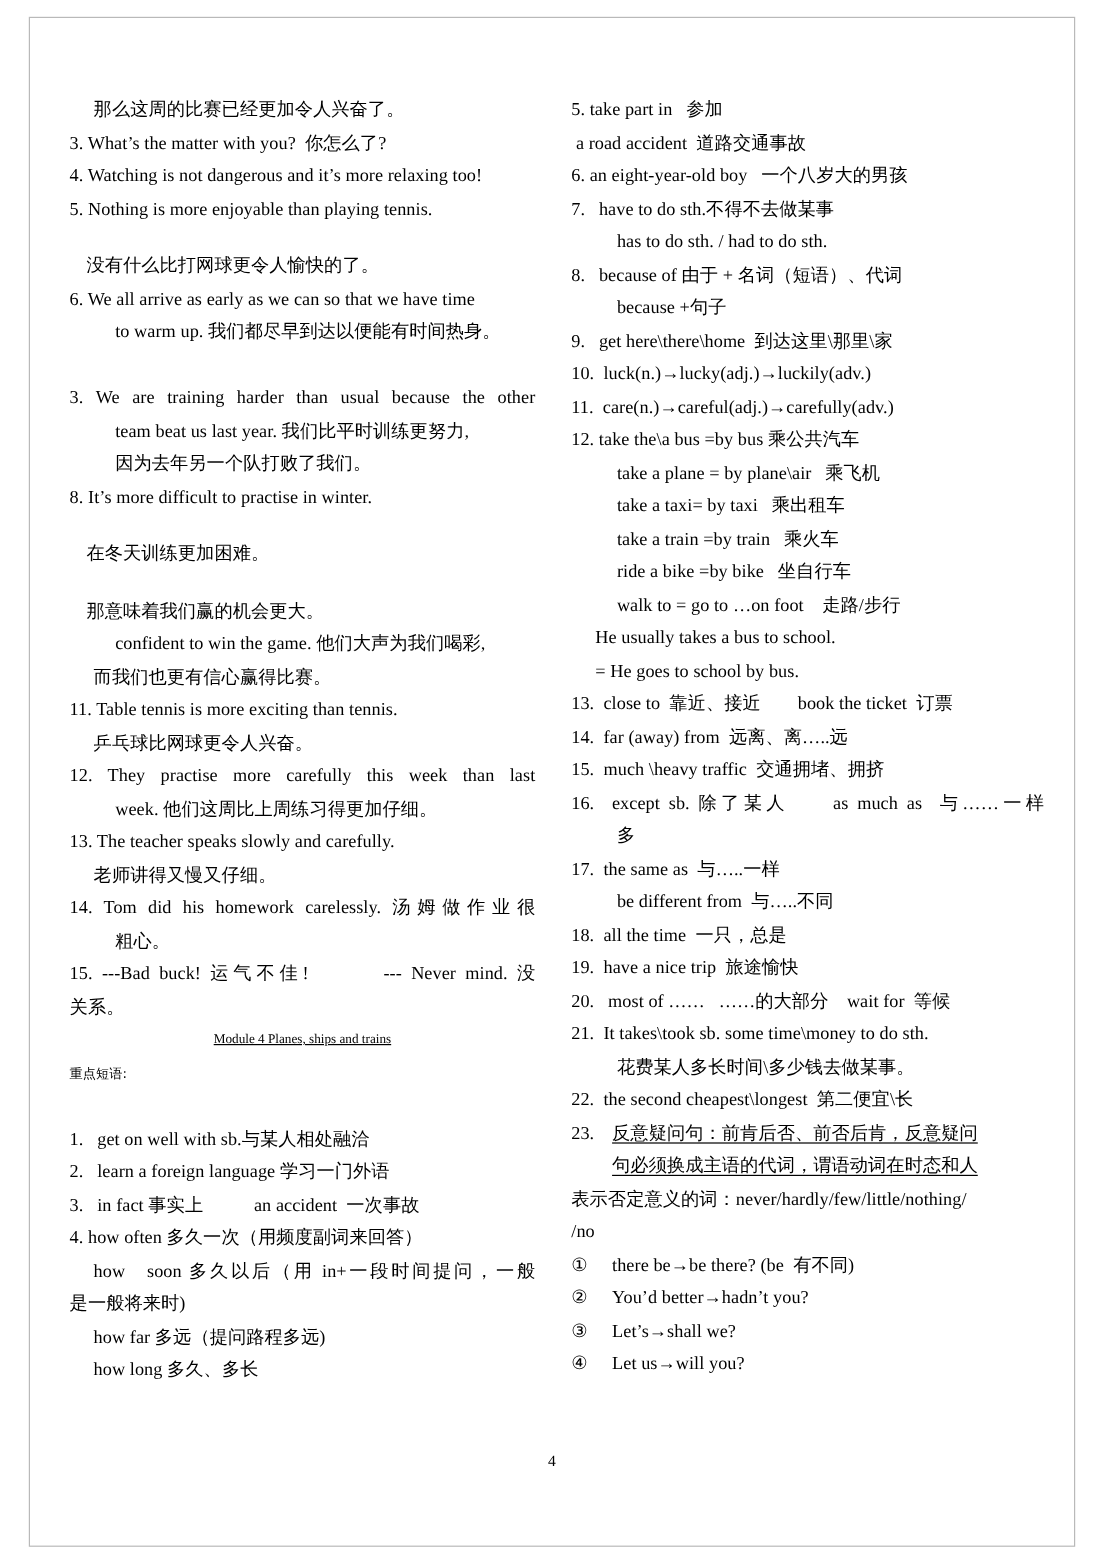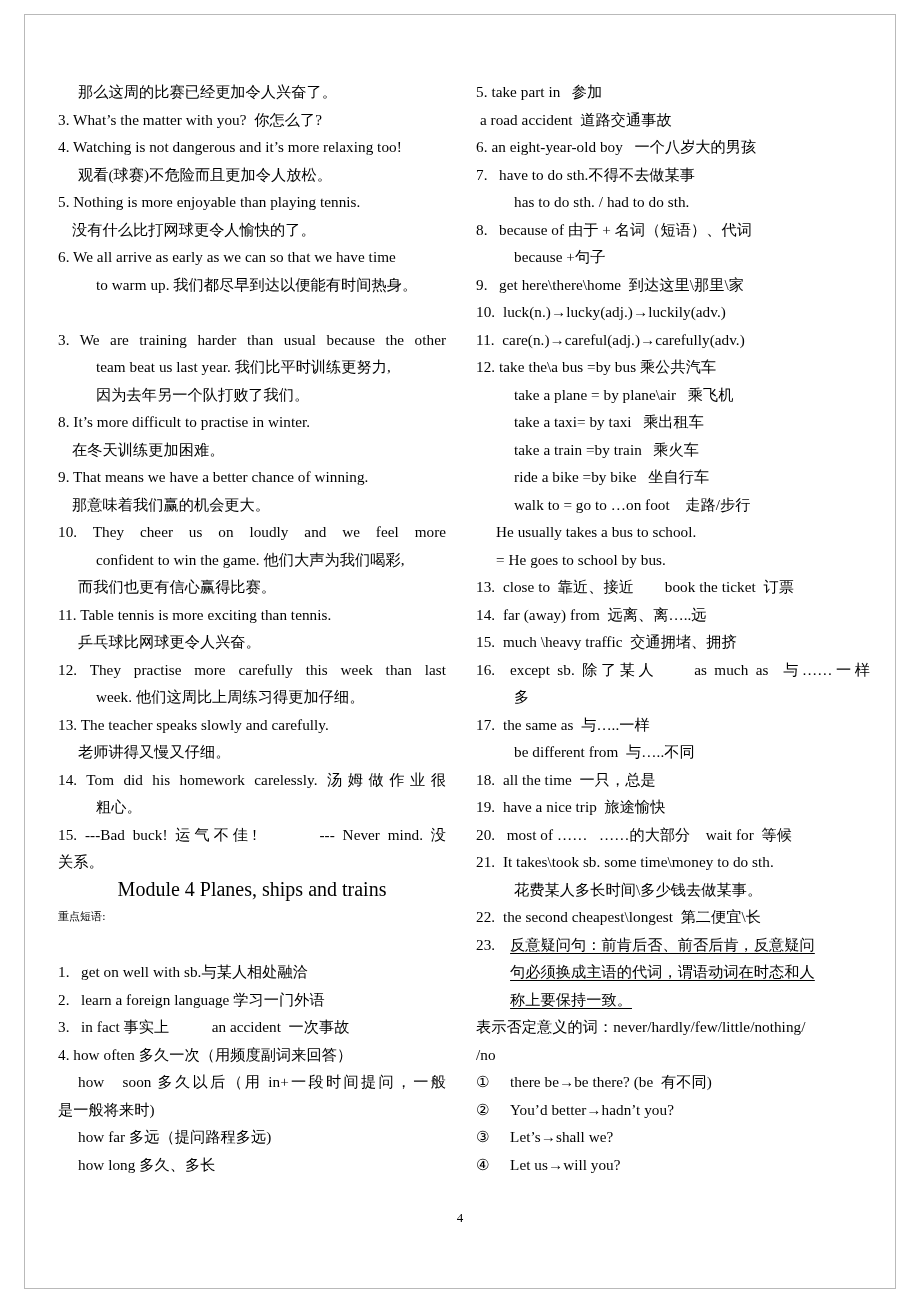--- a/index.html
+++ b/index.html
@@ -45,37 +45,38 @@
 
   
   .ln {
     font-size: 15.2px;
     line-height: 27.5px;
     white-space: pre-wrap;
     letter-spacing: 0.05px;
   }
   .ln.idt1  { padding-left: 20px; }
   .ln.idt2  { padding-left: 38px; }
-  .ln.idt3  { padding-left: 14px; }
+  .ln.idt3  { padding-left: 14px; margin-top: 20px; }
   .ln.just  { text-align: justify; text-align-last: justify; }
   .ln.uline { text-decoration: underline; text-underline-offset: 2.5px; }
   .ln.gap   { height: 27.5px; }
   .pagenum {
     position: absolute;
     left: 0;
     top: 1210px;
     width: 920px;
     text-align: center;
     font-size: 13px;
     font-family: "Liberation Serif", "DejaVu Serif", serif;
   }
   .headline {
-    font-size: 20px;
+    font-size: 11px;
     line-height: 27.5px;
     text-align: center;
+    text-decoration: underline;
   }
   .sect {
     font-size: 11px;
     line-height: 27.5px;
     font-family: "DejaVu Sans", "Liberation Sans", sans-serif;
   }
 </style>
 </head>
 <body>
 
@@ -83,34 +84,31 @@
 
   <div class="page-frame"></div>
 
   <div class="columns">
 
     <div class="col col-left">
 
       <div class="ln idt1">那么这周的比赛已经更加令人兴奋了。</div>
       <div class="ln">3. What’s the matter with you?  你怎么了?</div>
       <div class="ln">4. Watching is not dangerous and it’s more relaxing too!</div>
-      <div class="ln idt1">观看(球赛)不危险而且更加令人放松。</div>
       <div class="ln">5. Nothing is more enjoyable than playing tennis.</div>
       <div class="ln idt3">没有什么比打网球更令人愉快的了。</div>
       <div class="ln">6. We all arrive as early as we can so that we have time</div>
       <div class="ln idt2">to warm up. 我们都尽早到达以便能有时间热身。</div>
       <div class="ln gap"></div>
       <div class="ln just">3. We are training harder than usual because the other</div>
       <div class="ln idt2">team beat us last year. 我们比平时训练更努力,</div>
       <div class="ln idt2">因为去年另一个队打败了我们。</div>
       <div class="ln">8. It’s more difficult to practise in winter.</div>
       <div class="ln idt3">在冬天训练更加困难。</div>
-      <div class="ln">9. That means we have a better chance of winning.</div>
       <div class="ln idt3">那意味着我们赢的机会更大。</div>
-      <div class="ln just">10.  They  cheer  us  on  loudly  and  we  feel  more</div>
       <div class="ln idt2">confident to win the game. 他们大声为我们喝彩,</div>
       <div class="ln idt1">而我们也更有信心赢得比赛。</div>
       <div class="ln">11. Table tennis is more exciting than tennis.</div>
       <div class="ln idt1">乒乓球比网球更令人兴奋。</div>
       <div class="ln just">12.  They  practise  more  carefully  this  week  than  last</div>
       <div class="ln idt2">week. 他们这周比上周练习得更加仔细。</div>
       <div class="ln">13. The teacher speaks slowly and carefully.</div>
       <div class="ln idt1">老师讲得又慢又仔细。</div>
       <div class="ln just">14. Tom did his homework carelessly. 汤姆做作业很</div>
       <div class="ln idt2">粗心。</div>
@@ -166,21 +164,20 @@
       <div class="ln">20.   most of ……   ……的大部分    wait for  等候</div>
       <div class="ln">21.  It takes\took sb. some time\money to do sth.</div>
       <div class="ln idt2">花费某人多长时间\多少钱去做某事。</div>
       <div class="ln">22.  the second cheapest\longest  第二便宜\长</div>
 
       <div style="display:flex;">
         <div class="ln" style="width:34px;flex:none;">23.</div>
         <div style="flex:1;">
           <div class="ln uline">反意疑问句：前肯后否、前否后肯，反意疑问</div>
           <div class="ln uline">句必须换成主语的代词，谓语动词在时态和人</div>
-          <div class="ln uline">称上要保持一致。</div>
         </div>
       </div>
 
       <div class="ln">表示否定意义的词：never/hardly/few/little/nothing/</div>
       <div class="ln">/no</div>
 
       <div style="display:flex;">
         <div class="ln" style="width:34px;flex:none;">①</div>
         <div class="ln" style="flex:1;">there be→be there? (be  有不同)</div>
       </div>

